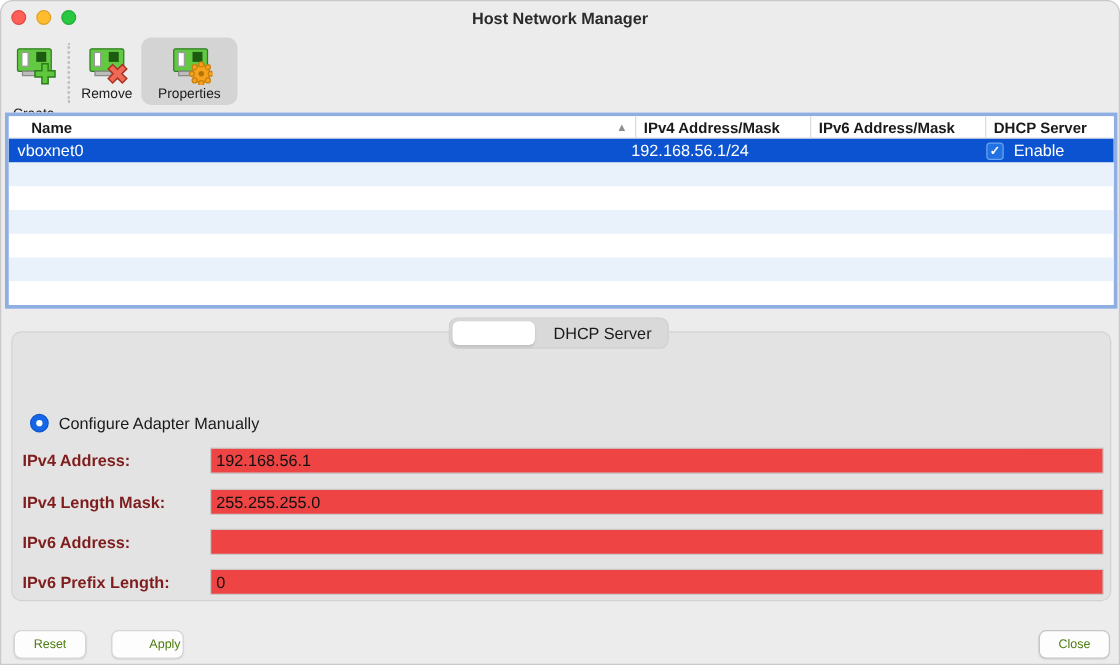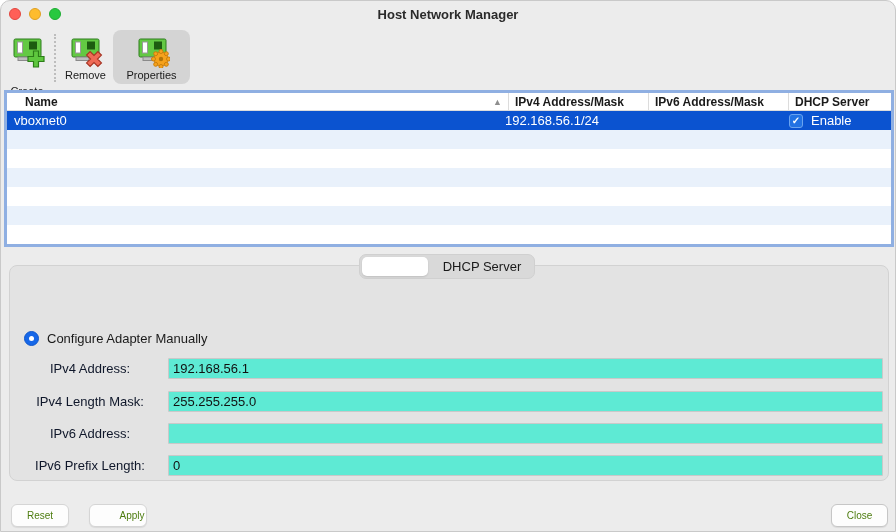--- a/index.html
+++ b/index.html
@@ -87,24 +87,24 @@
               align-items:center; justify-content:center; }
   .radio.on::after { content:""; width:5px; height:5px; border-radius:50%;
                      background:#ffffff; }
   .radio-label { font-size:13px; font-weight:500; color:#1a1a1a; }
 
   .form-row { position:absolute; left:0; right:5px; height:21px; }
   .form-row-0 { top:92px; }
   .form-row-1 { top:125px; }
   .form-row-2 { top:157px; }
   .form-row-3 { top:189px; }
-  .form-label { position:absolute; left:8px; width:144px; text-align:center;
-                font-size:13px; font-weight:400; color:#0f172a; top:3px; }
+  .form-label { position:absolute; left:8px; width:144px; text-align:left;
+                font-size:13px; font-weight:700; color:#7f1d1d; top:3px; }
   .form-input { position:absolute; left:158px; right:0; height:21px;
-                background:#5eead4; border:1px solid #c9c9c9; font-size:13px;
+                background:#ef4444; border:1px solid #c9c9c9; font-size:13px;
                 padding:0 4px; font-family:"Liberation Sans", sans-serif;
                 color:#111; border-radius:1px; }
 
   
   .btn { position:absolute; top:503px; height:23px; background:#fdfdfd;
          border:1px solid #d5d5d5; border-radius:6px; font-size:10px;
          font-weight:500; color:#4d7c0f; text-align:center; line-height:21px;
          box-shadow:0 1px 1px rgba(0,0,0,0.08);
          font-family:"Liberation Sans", sans-serif; }
   .btn-reset { left:10px; width:58px; }

